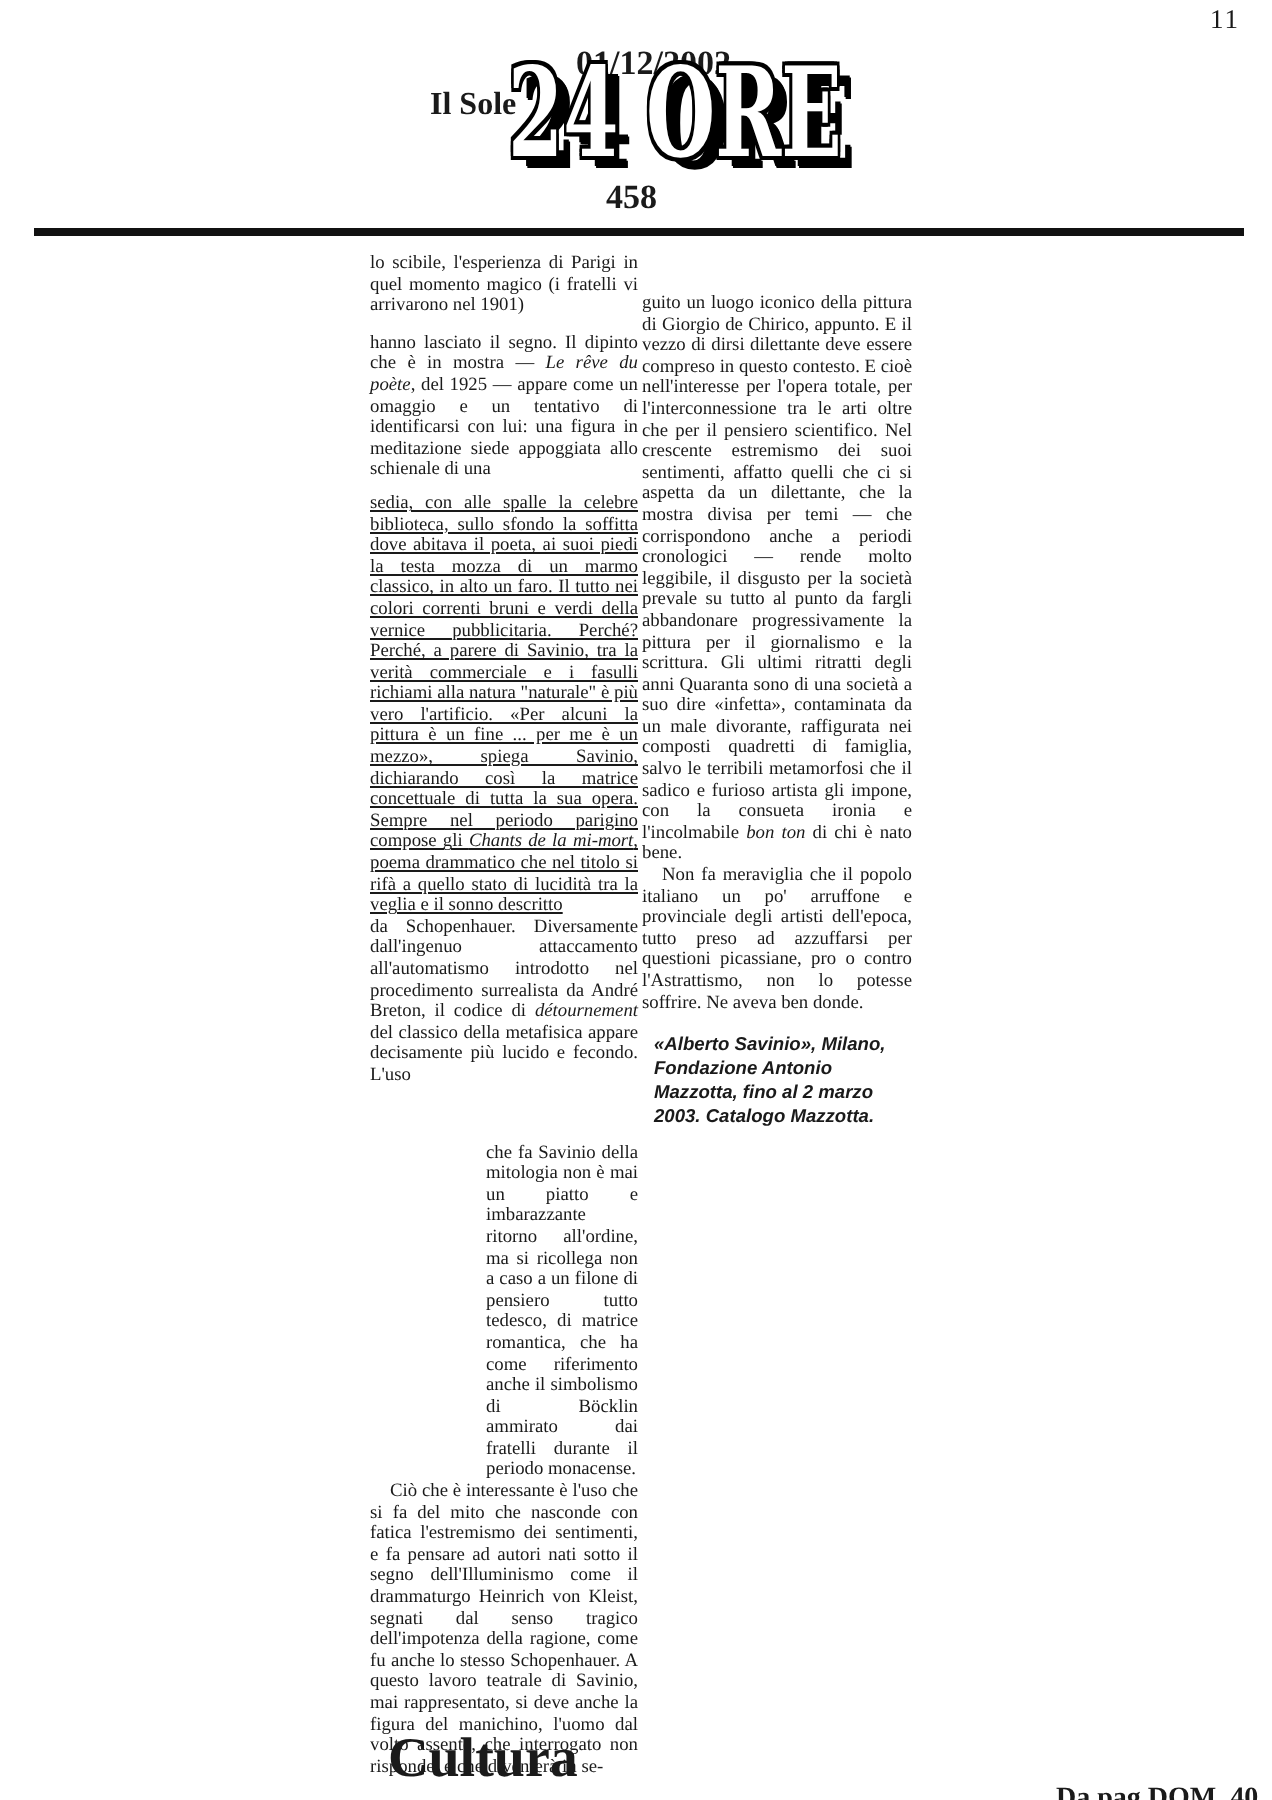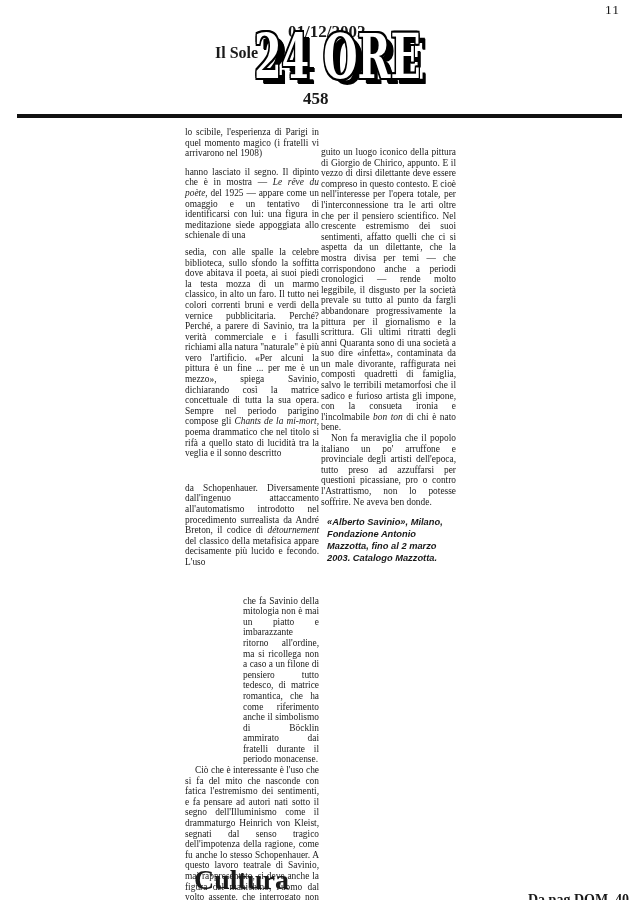--- a/index.html
+++ b/index.html
@@ -52,21 +52,21 @@
     position: absolute; top: 127px;
     font-size: 9.4px; line-height: 10.6px;
     text-align: justify;
     color: #1a1a1a;
   }
   .col-left  { left: 185px; width: 134px; }
   .col-right { left: 321px; width: 135px; margin-top: 20px; }
   .par { margin: 0; }
   .gap-sm { margin-bottom: 6px; }
   .gap-md { margin-bottom: 8px; }
-  .gap-lg { margin-bottom: 24px; }
+  .gap-lg { margin-bottom: 0; text-decoration: underline; }
   .wrap-indent { margin-left: 58px; margin-top: 28px; }
   .first-indent { text-indent: 10px; }
   .credit {
     font-family: "Liberation Sans", sans-serif;
     font-weight: bold;
     font-size: 9.3px; line-height: 12px;
     margin-left: 6px; margin-top: 9px;
     text-align: left;
     font-style: italic;
   }
@@ -91,21 +91,21 @@
   <div>
     <div class="issue-date">01/12/2002</div>
     <div class="brand-prefix">Il Sole</div>
     <div class="brand-main">24 ORE</div>
     <div class="edition-number">458</div>
   </div>
 
   <div class="header-rule"></div>
 
   <div class="col col-left">
-      <p class="par gap-md"><span>lo scibile, l'esperienza di Parigi in quel momento magico (i fratelli vi arrivarono nel 1908)</span></p>
+      <p class="par gap-md"><span>lo scibile, l'esperienza di Parigi in quel momento magico (i fratelli vi arrivarono nel 1901)</span></p>
       <p class="par gap-sm"><span>hanno lasciato il segno. Il dipinto che è in mostra — </span><i>Le rêve du poète</i><span>, del 1925 — appare come un omaggio e un tentativo di identificarsi con lui: una figura in meditazione siede appoggiata allo schienale di una</span></p>
       <p class="par gap-lg"><span>sedia, con alle spalle la celebre biblioteca, sullo sfondo la soffitta dove abitava il poeta, ai suoi piedi la testa mozza di un marmo classico, in alto un faro. Il tutto nei colori correnti bruni e verdi della vernice pubblicitaria. Perché? Perché, a parere di Savinio, tra la verità commerciale e i fasulli richiami alla natura "naturale" è più vero l'artificio. «Per alcuni la pittura è un fine ... per me è un mezzo», spiega Savinio, dichiarando così la matrice concettuale di tutta la sua opera. Sempre nel periodo parigino compose gli </span><i>Chants de la mi-mort</i><span>, poema drammatico che nel titolo si rifà a quello stato di lucidità tra la veglia e il sonno descritto</span></p>
       <p class="par"><span>da Schopenhauer. Diversamente dall'ingenuo attaccamento all'automatismo introdotto nel procedimento surrealista da André Breton, il codice di </span><i>détournement</i><span> del classico della metafisica appare decisamente più lucido e fecondo. L'uso</span></p>
       <p class="par wrap-indent"><span>che fa Savinio della mitologia non è mai un piatto e imbarazzante ritorno all'ordine, ma si ricollega non a caso a un filone di pensiero tutto tedesco, di matrice romantica, che ha come riferimento anche il simbolismo di Böcklin ammirato dai fratelli durante il periodo monacense.</span></p>
       <p class="par first-indent"><span>Ciò che è interessante è l'uso che si fa del mito che nasconde con fatica l'estremismo dei sentimenti, e fa pensare ad autori nati sotto il segno dell'Illuminismo come il drammaturgo Heinrich von Kleist, segnati dal senso tragico dell'impotenza della ragione, come fu anche lo stesso Schopenhauer. A questo lavoro teatrale di Savinio, mai rappresentato, si deve anche la figura del manichino, l'uomo dal volto assente, che interrogato non risponde, e che diventerà in se-</span></p>
     </div>
   <div class="col col-right">
       <p class="par"><span>guito un luogo iconico della pittura di Giorgio de Chirico, appunto. E il vezzo di dirsi dilettante deve essere compreso in questo contesto. E cioè nell'interesse per l'opera totale, per l'interconnessione tra le arti oltre che per il pensiero scientifico. Nel crescente estremismo dei suoi sentimenti, affatto quelli che ci si aspetta da un dilettante, che la mostra divisa per temi — che corrispondono anche a periodi cronologici — rende molto leggibile, il disgusto per la società prevale su tutto al punto da fargli abbandonare progressivamente la pittura per il giornalismo e la scrittura. Gli ultimi ritratti degli anni Quaranta sono di una società a suo dire «infetta», contaminata da un male divorante, raffigurata nei composti quadretti di famiglia, salvo le terribili metamorfosi che il sadico e furioso artista gli impone, con la consueta ironia e l'incolmabile </span><i>bon ton</i><span> di chi è nato bene.</span></p>
       <p class="par first-indent"><span>Non fa meraviglia che il popolo italiano un po' arruffone e provinciale degli artisti dell'epoca, tutto preso ad azzuffarsi per questioni picassiane, pro o contro l'Astrattismo, non lo potesse soffrire. Ne aveva ben donde.</span></p>
       <p class="par credit"><span>«Alberto Savinio», Milano, Fondazione Antonio Mazzotta, fino al 2 marzo 2003. Catalogo Mazzotta.</span></p>

